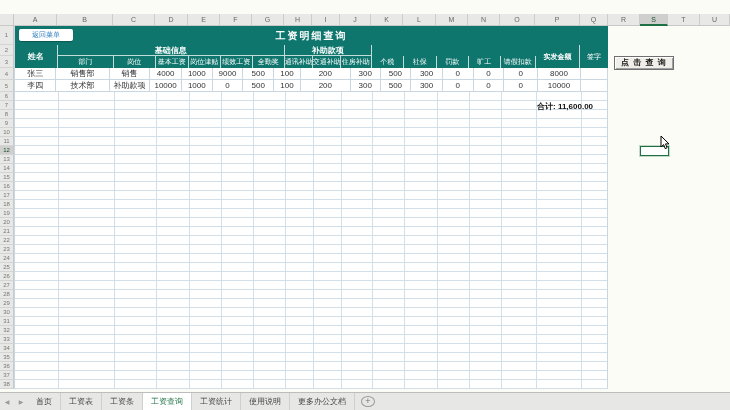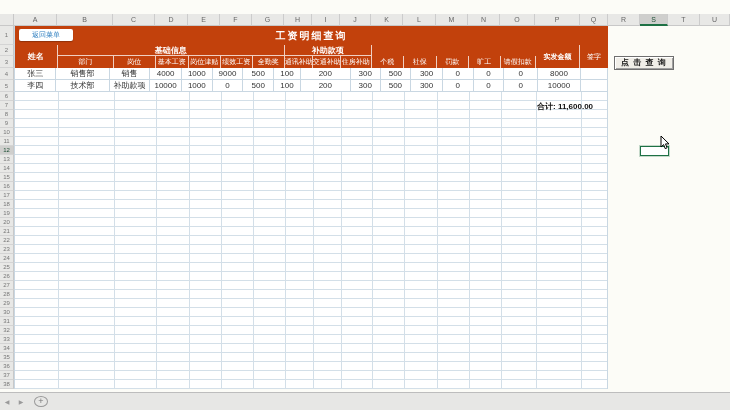--- a/index.html
+++ b/index.html
@@ -44,21 +44,21 @@
             font-size:6px; color:#777; text-align:center; line-height:9px; overflow:hidden; }
   .rownum:nth-child(1){height:19px; line-height:19px;}
   .rownum:nth-child(2){height:11px; line-height:11px;}
   .rownum:nth-child(3){height:12px; line-height:12px;}
   .rownum:nth-child(4){height:12px; line-height:12px;}
   .rownum:nth-child(5){height:12px; line-height:12px;}
   .rownum.active { background:#cfcfcd; color:#1e4f35; }
 
   
   .table { position:absolute; left:14px; top:26px; width:594px; border-left:1px solid #c9d7e2; }
-  .blue { background:#c2410c; color:#fff; }
+  .blue { background:#0f766e; color:#fff; }
   .t-title { position:relative; height:19px; display:flex; align-items:center; justify-content:center; }
   .back-btn { position:absolute; left:4px; top:3px; width:54px; height:12px; background:#fff; border:none;
               border-radius:2px; font-size:7px; color:#2f7fc0; font-family:inherit; line-height:12px; text-align:center;
               box-shadow:0 1px 1px rgba(0,0,0,.25); overflow:hidden; }
   .t-title .title { font-size:10px; font-weight:bold; letter-spacing:2px; }
   .t-head { display:flex; height:23px; }
   .h-name { width:43px; font-size:8px; font-weight:bold; display:flex; align-items:center; justify-content:center;
             border-right:1px solid rgba(255,255,255,.75); overflow:hidden; }
   .h-mid { width:478px; }
   .h-groups { display:flex; height:11px; }
@@ -279,16 +279,25 @@
   <div class="selcell"></div>
   <div class="cursor">
     <svg width="12" height="14" viewBox="0 0 12 14" xmlns="http://www.w3.org/2000/svg">
       <path d="M1,0 L1,11 L3.6,8.6 L5.2,12.6 L7.1,11.8 L5.5,7.9 L9,7.9 Z" fill="#fff" stroke="#000" stroke-width="1"></path>
     </svg>
   </div>
 
   <div class="tabbar">
     <span class="tscroll">◀</span>
     <span class="tscroll">▶</span>
+    <div class="tabs">
+        <div class="tab">首页</div>
+        <div class="tab">工资表</div>
+        <div class="tab">工资条</div>
+        <div class="tab active">工资查询</div>
+        <div class="tab">工资统计</div>
+        <div class="tab">使用说明</div>
+        <div class="tab">更多办公文档</div>
+      </div>
     <div class="tab-add">+</div>
   </div>
 
 </div>
 
 </body></html>

